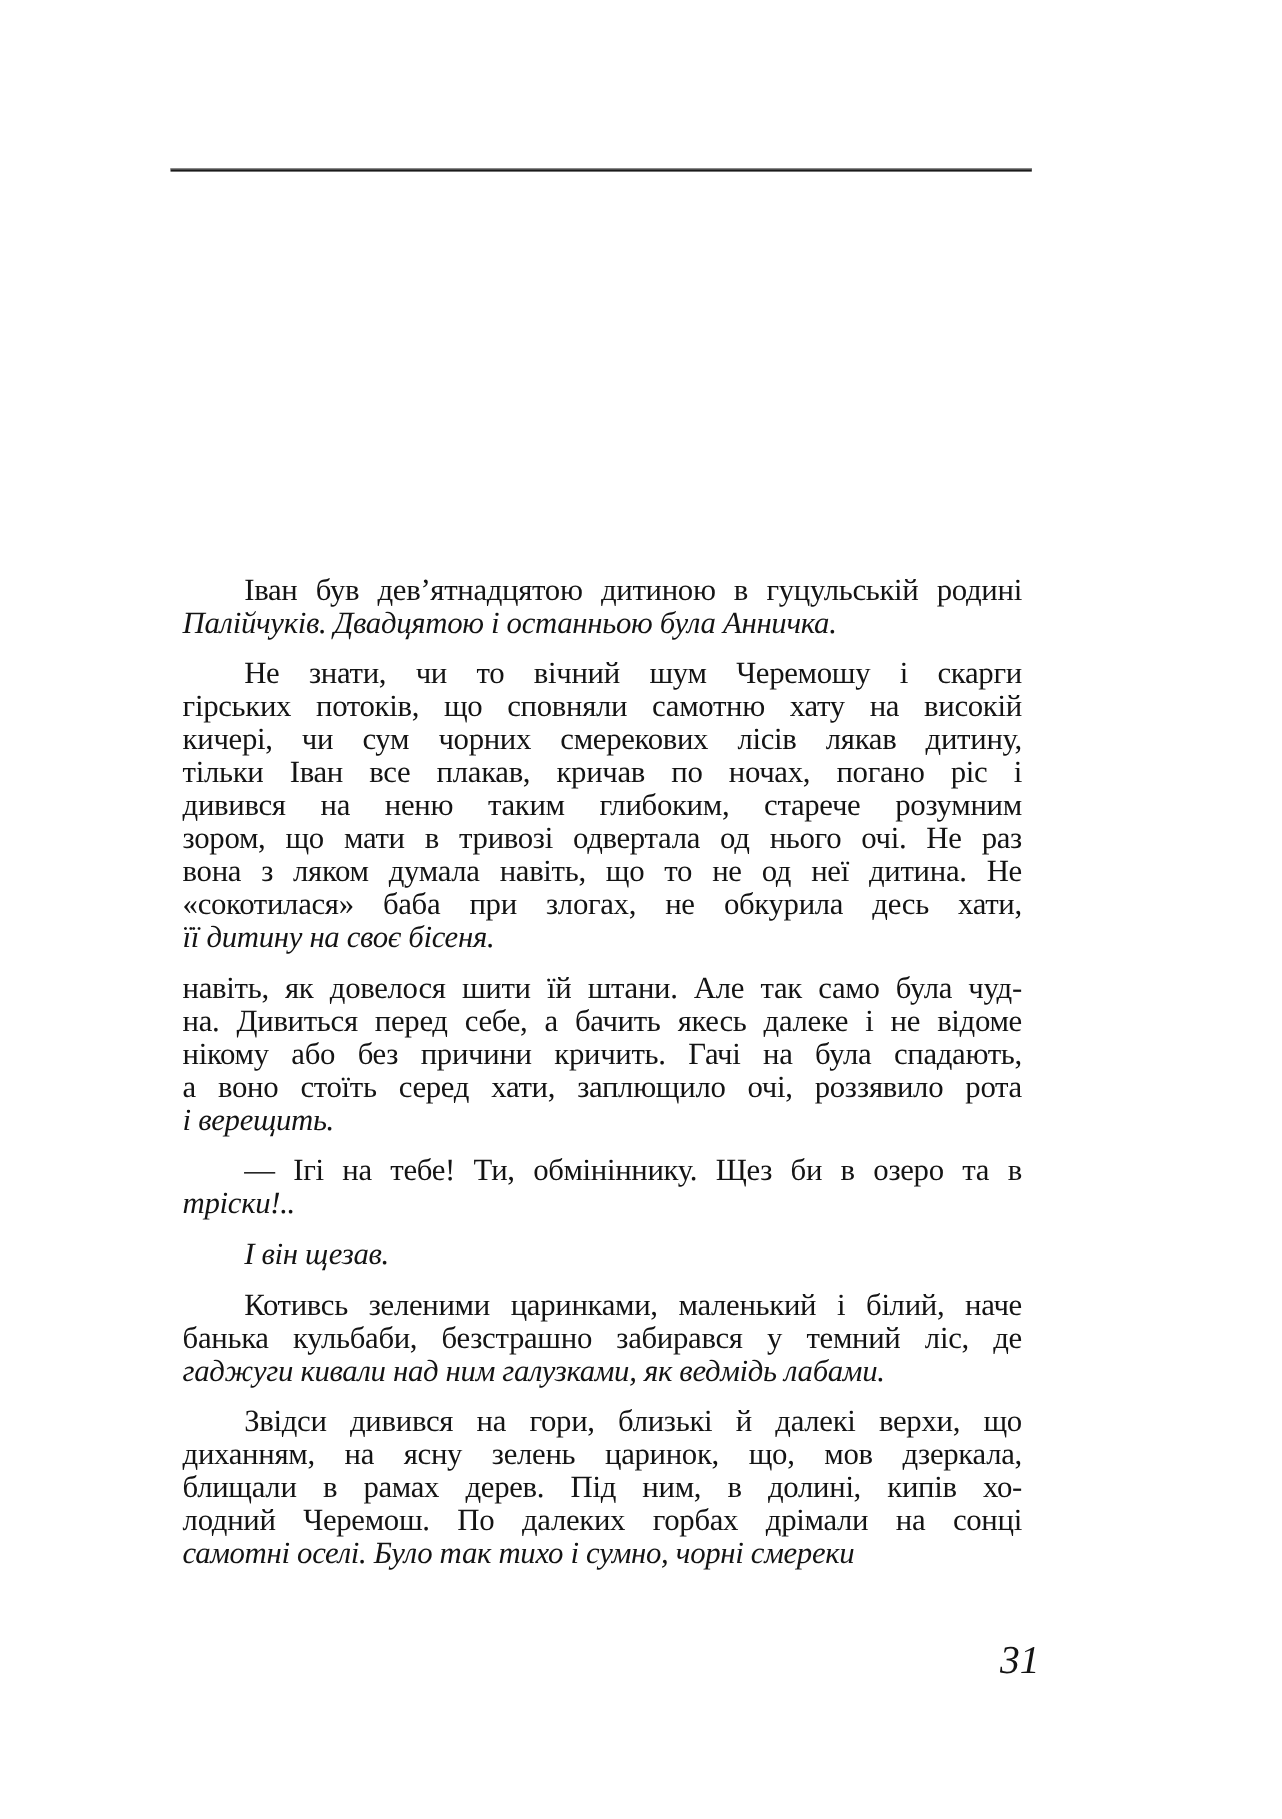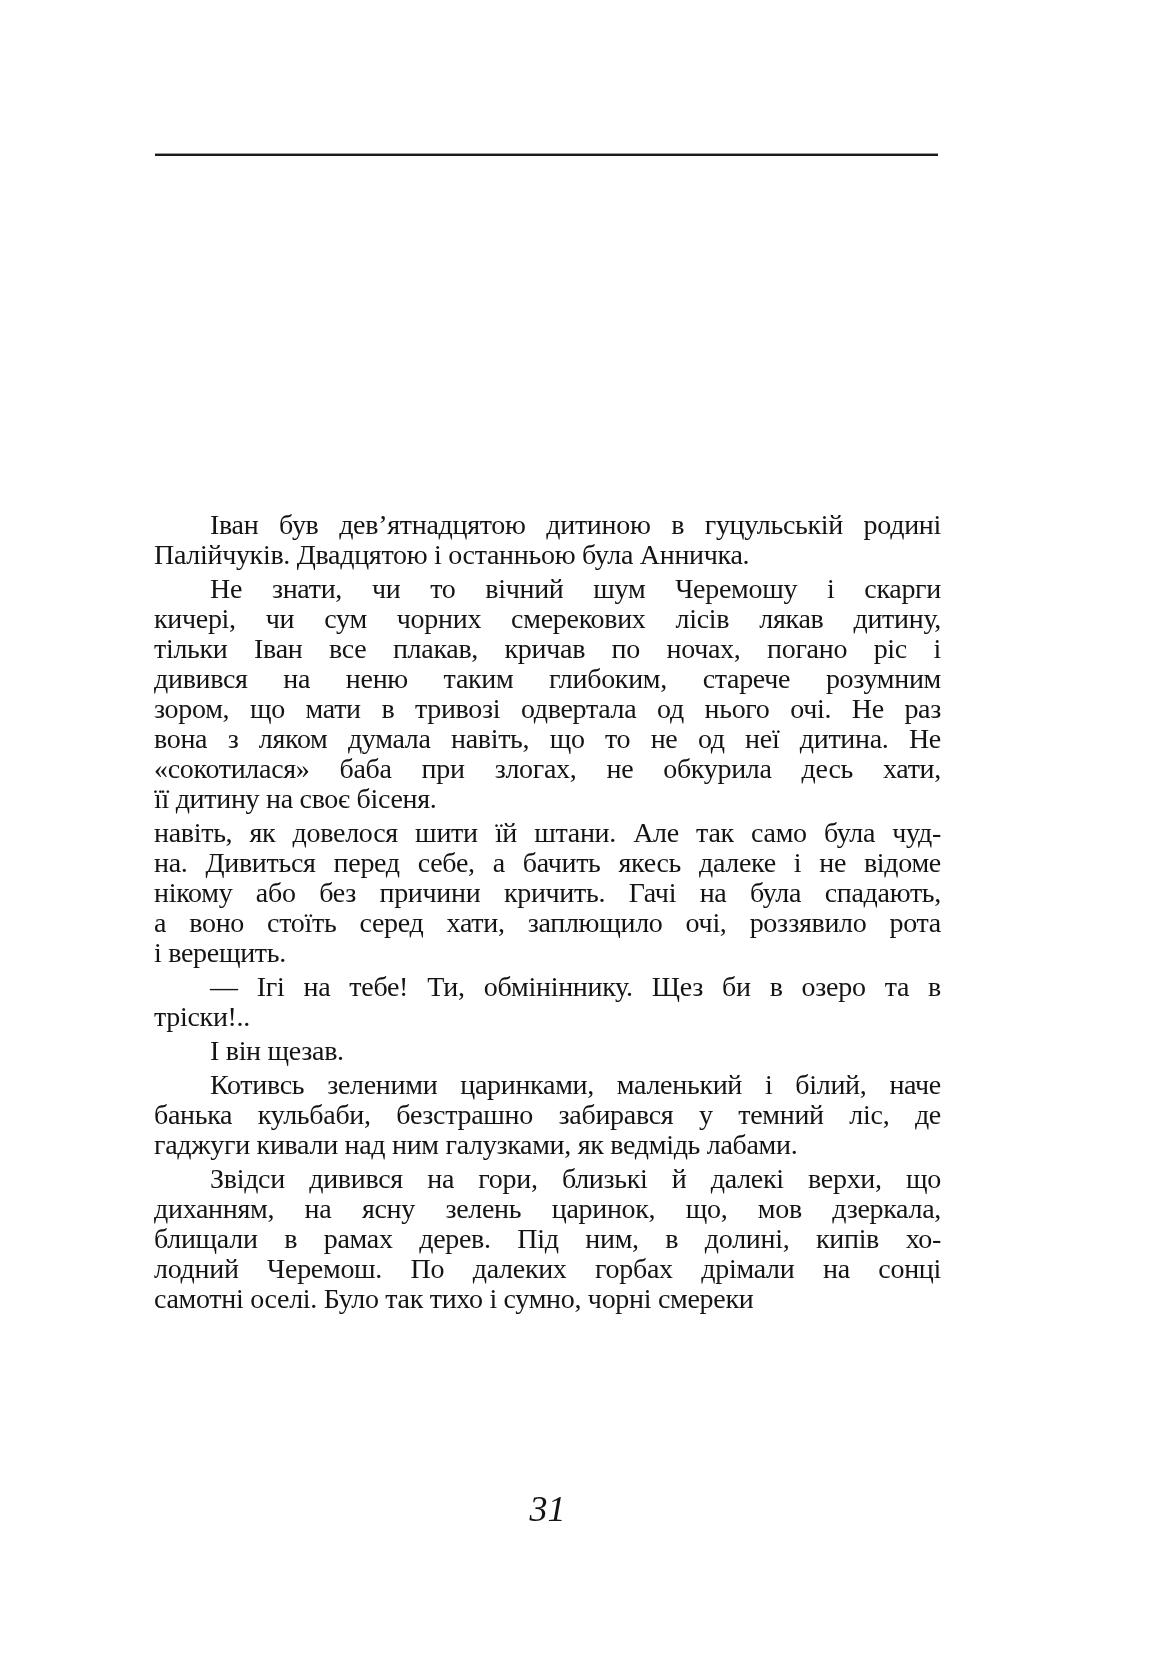--- a/index.html
+++ b/index.html
@@ -31,52 +31,53 @@
   .text-block {
     position: absolute;
     left: 150px;
     top: 506px;
     width: 795px;
     color: var(--ink);
     font-size: 28px;
     line-height: 30px;
     letter-spacing: -0.3px;
   }
-  .paragraph { margin: 4px; padding: 0; }
+  .paragraph { margin: 16px; padding: 0; }
   .line {
     text-align: justify;
     text-align-last: justify;
     white-space: normal;
   }
-  .line.last { text-align-last: left; }
+  .line.last { text-align-last: left; font-style: italic; }
   .line.indent { text-indent: 56px; }
   .page-number {
     position: absolute;
     left: 150px;
     top: 1490px;
     width: 795px;
-    text-align: center;
+    text-align: right;
     font-style: italic;
     font-size: 36px;
     line-height: 38px;
     color: var(--ink);
   }
 </style>
 </head>
 <body>
 
 <div class="page">
   <hr class="top-rule">
   <main class="text-block">
       <div class="paragraph">
         <div class="line indent">Іван був дев’ятнадцятою дитиною в гуцульській родині</div>
         <div class="line last">Палійчуків. Двадцятою і останньою була Анничка.</div>
       </div>
       <div class="paragraph">
         <div class="line indent">Не знати, чи то вічний шум Черемошу і скарги</div>
+        <div class="line">гірських потоків, що сповняли самотню хату на високій</div>
         <div class="line">кичері, чи сум чорних смерекових лісів лякав дитину,</div>
         <div class="line">тільки Іван все плакав, кричав по ночах, погано ріс і</div>
         <div class="line">дивився на неню таким глибоким, старече розумним</div>
         <div class="line">зором, що мати в тривозі одвертала од нього очі. Не раз</div>
         <div class="line">вона з ляком думала навіть, що то не од неї дитина. Не</div>
         <div class="line">«сокотилася» баба при злогах, не обкурила десь хати,</div>
         <div class="line last">її дитину на своє бісеня.</div>
       </div>
       <div class="paragraph">
         <div class="line">навіть, як довелося шити їй штани. Але так само була чуд-</div>

